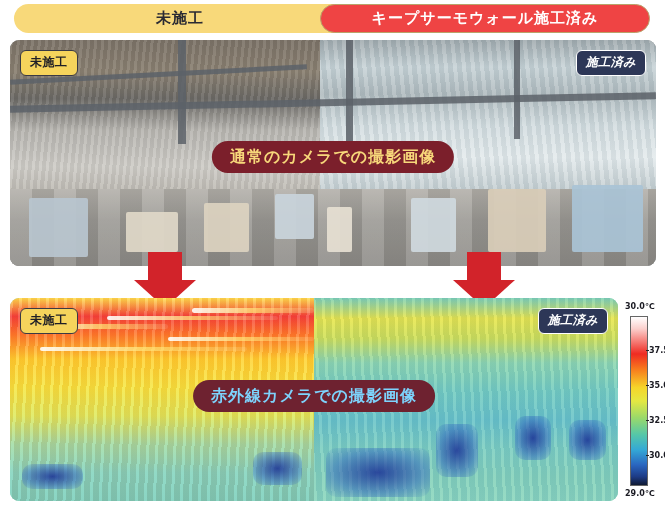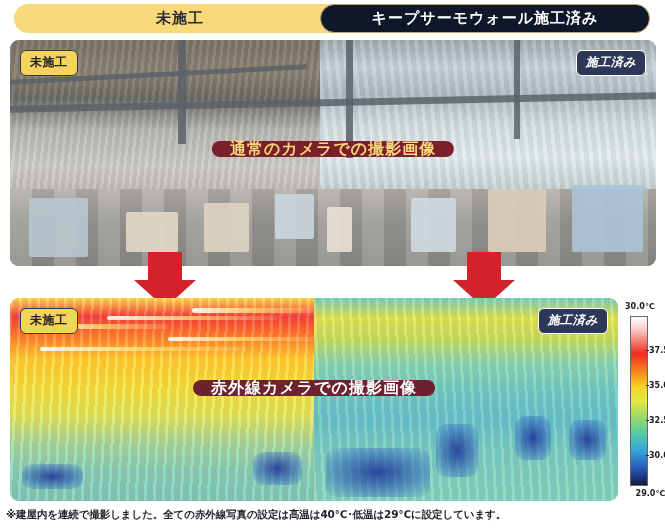--- a/index.html
+++ b/index.html
@@ -19,21 +19,21 @@
   .pill{
     position:absolute;top:0;height:29px;border-radius:15px;
     display:flex;align-items:center;justify-content:center;
     font-weight:bold;font-size:15px;letter-spacing:1px;
     box-sizing:border-box;
   }
   .pill-untreated{
     left:14px;width:332px;background:#f8d97a;color:#2a2a33;
   }
   .pill-treated{
-    left:320px;width:330px;background:#0f172a;color:#ffffff;
+    left:320px;width:330px;background:#ef4444;color:#ffffff;
     border:1.5px solid #b9a36a;
   }
 
   
   .photo-panel{
     position:absolute;left:10px;top:40px;width:646px;height:226px;
     border-radius:9px;overflow:hidden;
     background:#8a8d8f;
   }
   .photo-sky{
@@ -95,27 +95,27 @@
     border-radius:6px;
     font-size:12px;font-weight:bold;letter-spacing:.5px;
     box-sizing:border-box;white-space:nowrap;
   }
   .badge-yellow{background:#f6d45c;color:#1f1f26;border:1.6px solid #3a3a44;}
   .badge-navy{background:#2d3757;color:#ffffff;border:1.6px solid #ffffff;font-style:italic;}
 
   
   .caption{
     position:absolute;
-    height:16px;border-radius:16px;
+    height:32px;border-radius:16px;
     display:flex;align-items:center;justify-content:center;
     font-size:16px;font-weight:bold;letter-spacing:1px;
     padding:0 18px;box-sizing:border-box;white-space:nowrap;
   }
   .caption-normal{background:#7b1f2b;color:#f7d77a;}
-  .caption-ir{background:#6e2230;color:#ffffff;}
+  .caption-ir{background:#6e2230;color:#7dd3fc;}
 
   
   .arrow{position:absolute;width:0;height:0;}
   .arrow .stem{
     position:absolute;left:50%;top:0;transform:translateX(-50%);
     width:34px;height:28px;background:#d2232a;
   }
   .arrow .tip{
     position:absolute;left:50%;top:28px;transform:translateX(-50%);
     width:0;height:0;
@@ -196,21 +196,21 @@
       #34a9d6 79%,
       #2a66c0 88%,
       #1d3b86 95%,
       #101a33 100%);
   }
   .cb-cap{
     position:absolute;left:0;width:40px;text-align:left;
     font-size:8px;font-weight:bold;color:#1a1a22;
   }
   .cb-top{top:6px;}
-  .cb-bot{top:193px;text-align:right;}
+  .cb-bot{top:193px;}
   .cb-tick{
     position:absolute;left:24px;
     font-size:8px;font-weight:bold;color:#1a1a22;white-space:nowrap;
   }
   .cb-tick::before{
     content:"";position:absolute;left:-3px;top:4px;width:3px;height:1px;background:#222;
   }
 
   
   .footer{
@@ -294,15 +294,14 @@
   <div class="cb-wrap">
     <div class="cb-cap cb-top">30.0℃</div>
     <div class="cb-bar"></div>
     <div class="cb-tick" style="top:50px;">37.5</div>
     <div class="cb-tick" style="top:85px;">35.0</div>
     <div class="cb-tick" style="top:120px;">32.5</div>
     <div class="cb-tick" style="top:155px;">30.0</div>
     <div class="cb-cap cb-bot">29.0℃</div>
   </div>
 
-  <div class="footer">※建屋内を連続で撮影しました。全ての赤外線写真の設定は高温は40℃･低温は29℃に設定しています。</div>
 
 </div>
 
 </body></html>

